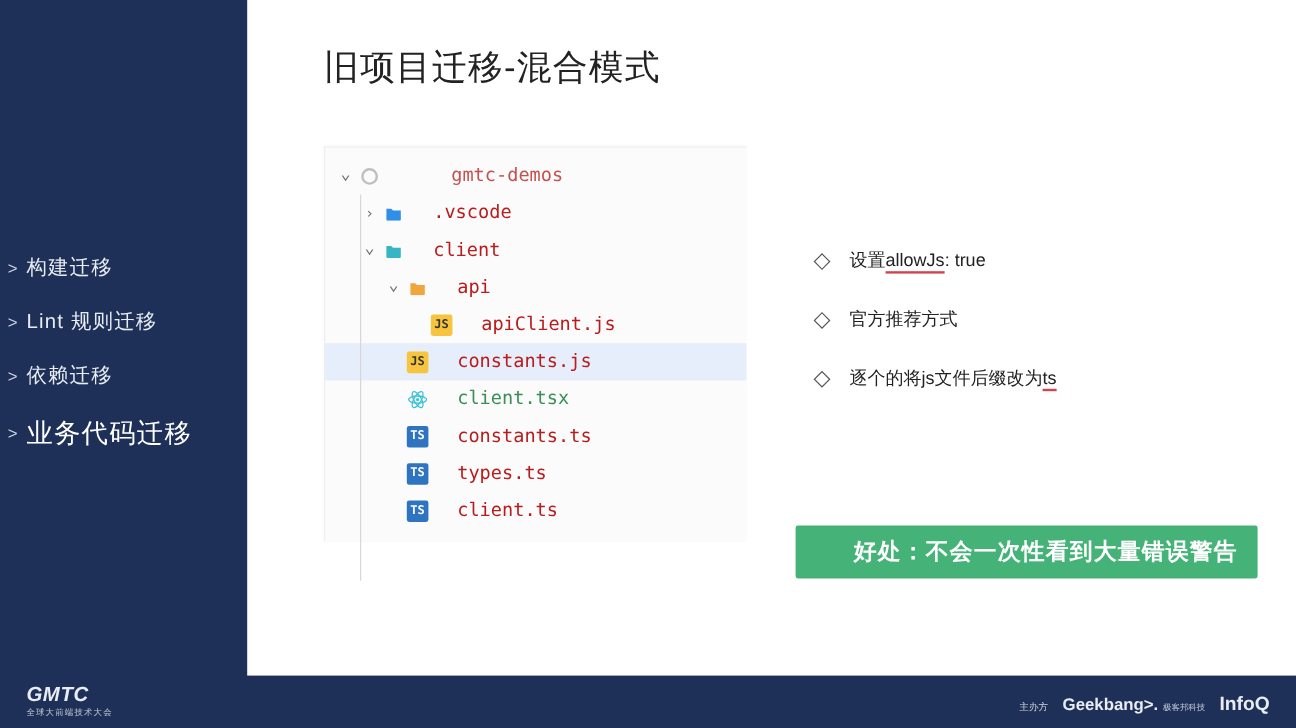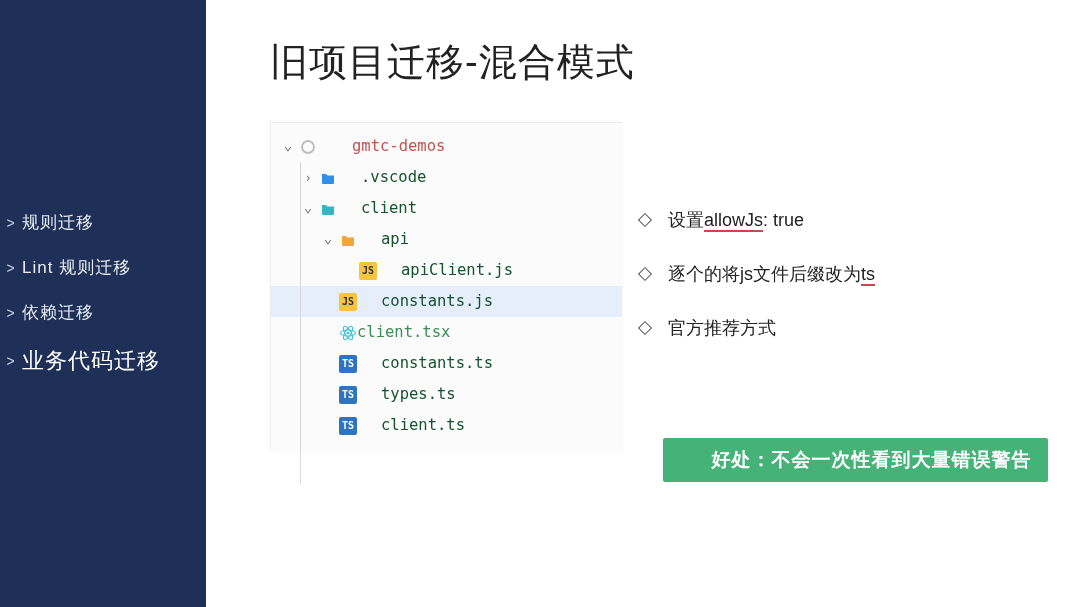--- a/index.html
+++ b/index.html
@@ -5,41 +5,41 @@
   * { box-sizing: border-box; margin: 0; padding: 0; }
   html, body { width: 1080px; height: 607px; font-family: "Microsoft YaHei", "PingFang SC", Arial, sans-serif; background: #fff; overflow: hidden; }
   .slide { position: relative; width: 1080px; height: 607px; background: #fff; }
   
   .sidebar { position: absolute; left: 0; top: 0; width: 206px; height: 607px; background: #1e3057; color: #fff; }
   .nav { position: absolute; top: 200px; left: 0; width: 100%; }
   .nav-item { display: flex; align-items: center; padding: 11px 0 11px 4px; font-size: 17px; color: #e8ecf3; letter-spacing: 1px; }
   .nav-item .gt { width: 14px; display: inline-block; text-align: center; margin-right: 4px; font-size: 14px; color: #cdd6e6; }
   .nav-item.active { font-size: 22px; font-weight: 500; color: #fff; }
   
-  .title { position: absolute; left: 270px; top: 37px; font-size: 38px; font-weight: 500; color: #222; letter-spacing: 1px; }
+  .title { position: absolute; left: 270px; top: 37px; font-size: 29px; font-weight: 500; color: #222; letter-spacing: 1px; }
   
   .tree { position: absolute; left: 270px; top: 122px; width: 352px; background: #fbfbfb; border: 1px solid #eee; border-right: none; border-bottom: none; box-shadow: 0 0 4px rgba(0,0,0,0.04); padding: 8px 0 10px 0; font-family: Menlo, Consolas, monospace; font-size: 15.5px; line-height: 1; }
   .row { display: flex; align-items: center; height: 31px; padding-left: 10px; }
   .row.sel { background: #e6eefb; }
   .arrow { width: 14px; text-align: center; color: #6b6b6b; font-size: 12px; display: inline-block; }
   .sp { display: inline-block; }
-  .ico { width: 18px; height: 18px; display: inline-flex; align-items: center; justify-content: center; margin: 0 0 0 4px; font-size: 10px; font-weight: bold; color: #fff; border-radius: 2px; }
+  .ico { width: 18px; height: 18px; display: inline-flex; align-items: center; justify-content: center; margin: 0 24px 0 4px; font-size: 10px; font-weight: bold; color: #fff; border-radius: 2px; }
   .ico-circle { width: 14px; height: 14px; border: 2px solid #bfbfbf; border-radius: 50%; background: transparent; }
   .ico-folder-blue  { background: #2f8fe8; }
   .ico-folder-teal  { background: #35b6c2; }
   .ico-folder-amber { background: #f0a63a; }
   .ico-js { background: #f7c43d; color: #333; }
   .ico-ts { background: #2f74c0; }
   .label { }
   .c-red   { color: #c4524f; margin-left: 35px; }
-  .c-blue  { color: #14532d; margin-left: 24px; }
+  .c-blue  { color: #b91c1c; }
   .c-green { color: #3a8f55; }
   .tree-line { position: absolute; left: 300px; top: 162px; width: 0; height: 322px; border-left: 1px solid #d7d7d7; pointer-events: none; }
   
-  .bullets { position: absolute; left: 640px; top: 208px; font-size: 18px; color: #222; }
+  .bullets { position: absolute; left: 680px; top: 208px; font-size: 15px; color: #222; }
   .bullets .bi { display: flex; align-items: center; margin-bottom: 30px; }
   .bullets .diamond { width: 10px; height: 10px; border: 1px solid #555; transform: rotate(45deg); margin-right: 18px; }
   .bi .u { text-decoration: underline; text-decoration-color: #d0444f; text-decoration-thickness: 2px; text-underline-offset: 4px; }
   
   .callout { position: absolute; left: 663px; top: 438px; width: 385px; height: 44px; background: #45b377; color: #fff; font-size: 19px; font-weight: 600; display: flex; align-items: center; justify-content: center; letter-spacing: 1px; border-radius: 2px; padding-left: 32px; }
   
   .footer { position: absolute; left: 0; bottom: 0; width: 1080px; height: 44px; background: #1e3057; color: #e8ecf3; display: flex; align-items: center; }
   .logo-left { position: absolute; left: 22px; bottom: 8px; }
   .logo-left .big { font-size: 17px; font-weight: 800; font-style: italic; letter-spacing: 0.5px; }
   .logo-left .small { font-size: 7px; letter-spacing: 1px; opacity: .8; }
@@ -53,21 +53,21 @@
 </style>
 </head>
 <body>
 
 <div class="slide">
 
   <div class="sidebar">
     <div class="nav">
         <div class="nav-item">
           <span class="gt">&gt;</span>
-          <span>规则迁移</span>
+          <span>构建迁移</span>
         </div>
         <div class="nav-item">
           <span class="gt">&gt;</span>
           <span>Lint 规则迁移</span>
         </div>
         <div class="nav-item">
           <span class="gt">&gt;</span>
           <span>依赖迁移</span>
         </div>
         <div class="nav-item active">
@@ -166,24 +166,36 @@
     </div>
   <div class="tree-line"></div>
 
   <div class="bullets">
       <div class="bi">
         <span class="diamond"></span>
         <span><span>设置</span><span class="u">allowJs</span><span>: true</span></span>
       </div>
       <div class="bi">
         <span class="diamond"></span>
-        <span><span>逐个的将js文件后缀改为</span><span class="u">ts</span></span>
+        <span><span>官方推荐方式</span></span>
       </div>
       <div class="bi">
         <span class="diamond"></span>
-        <span><span>官方推荐方式</span></span>
+        <span><span>逐个的将js文件后缀改为</span><span class="u">ts</span></span>
       </div>
     </div>
 
   <div class="callout">好处：不会一次性看到大量错误警告</div>
 
+  <div class="footer">
+    <div class="logo-left">
+      <div class="big">GMTC</div>
+      <div class="small">全球大前端技术大会</div>
+    </div>
+    <div class="footer-right">
+      <span class="host">主办方</span>
+      <span class="gb">Geekbang&gt;.</span>
+      <span class="gb-sub">极客邦科技</span>
+      <span class="infoq">InfoQ</span>
+    </div>
+  </div>
 
 </div>
 
 </body></html>

